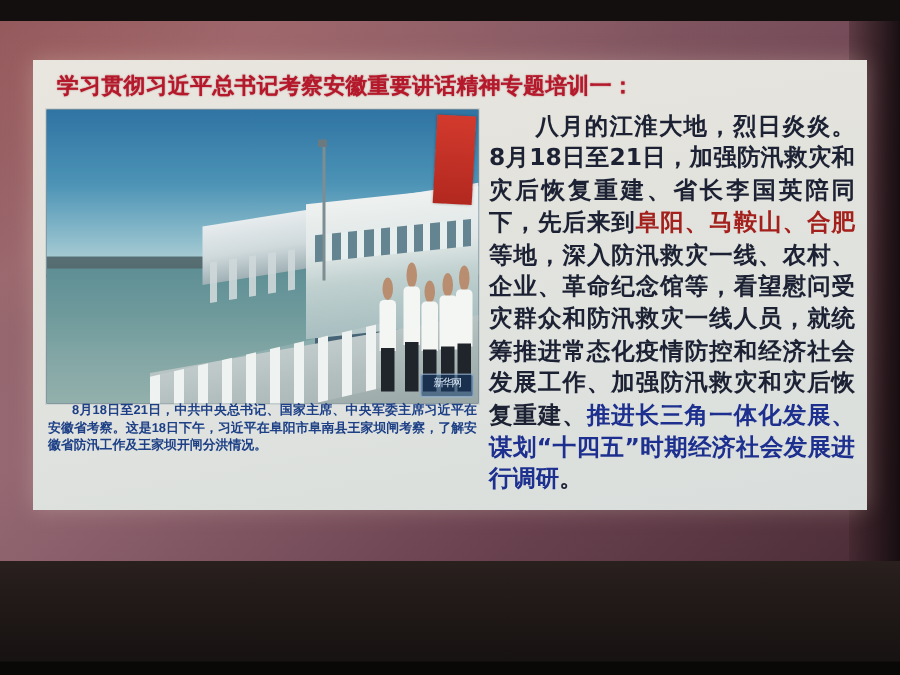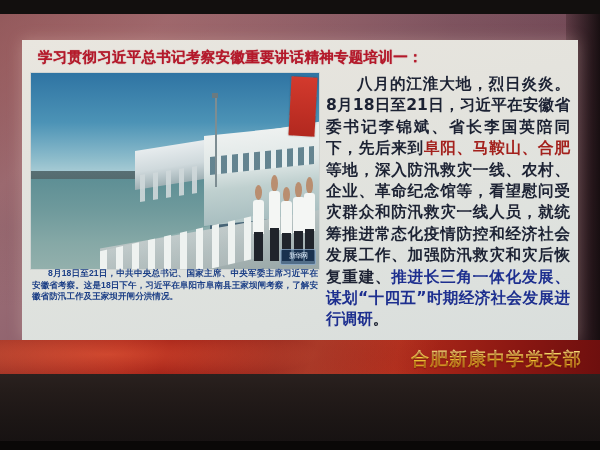--- a/index.html
+++ b/index.html
@@ -170,26 +170,22 @@
           </div>
         </div>
 
         <div class="ph-wm">
           <span>新华网</span>
         </div>
       </div>
 
       <div class="caption">8月18日至21日，中共中央总书记、国家主席、中央军委主席习近平在安徽省考察。这是18日下午，习近平在阜阳市阜南县王家坝闸考察，了解安徽省防汛工作及王家坝开闸分洪情况。</div>
 
-      <div class="body-col"><span>八月的江淮大地，烈日炎炎。8月18日至21日，习近平在安徽省委书记李锦斌、省长李国英陪同下，先后来到</span><span class="hl-red">阜阳、马鞍山、合肥</span><span>等地，深入防汛救灾一线、农村、企业、革命纪念馆等，看望慰问受灾群众和防汛救灾一线人员，就统筹推进常态化疫情防控和经济社会发展工作、加强防汛救灾和灾后恢复重建、</span><span class="hl-blue">推进长三角一体化发展、谋划“十四五”时期经济社会发展进行调研</span><span>。</span></div>
+      <div class="body-col"><span>八月的江淮大地，烈日炎炎。8月18日至21日，加强防汛救灾和灾后恢复重建、省长李国英陪同下，先后来到</span><span class="hl-red">阜阳、马鞍山、合肥</span><span>等地，深入防汛救灾一线、农村、企业、革命纪念馆等，看望慰问受灾群众和防汛救灾一线人员，就统筹推进常态化疫情防控和经济社会发展工作、加强防汛救灾和灾后恢复重建、</span><span class="hl-blue">推进长三角一体化发展、谋划“十四五”时期经济社会发展进行调研</span><span>。</span></div>
 
     </div>
   </div>
 
-  <div class="banner">
-    <div class="banner-sheen"></div>
-    <div class="banner-text">合肥新康中学党支部</div>
-  </div>
 
   <div class="room-bottom"></div>
   <div class="room-bottom-edge"></div>
 
 </div>
 
 </body></html>

